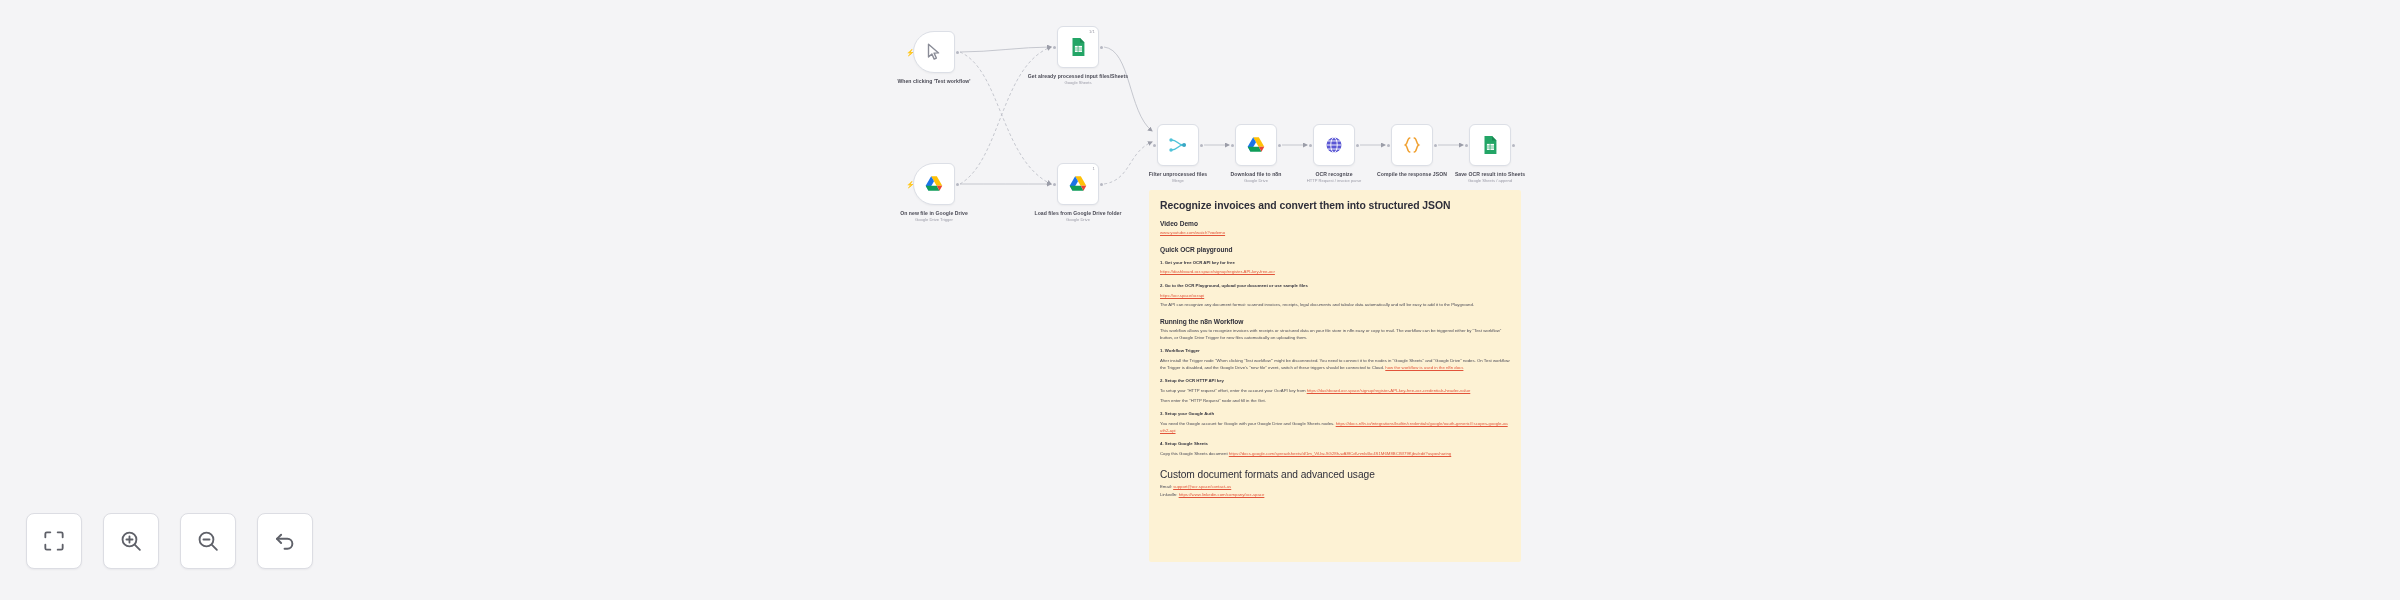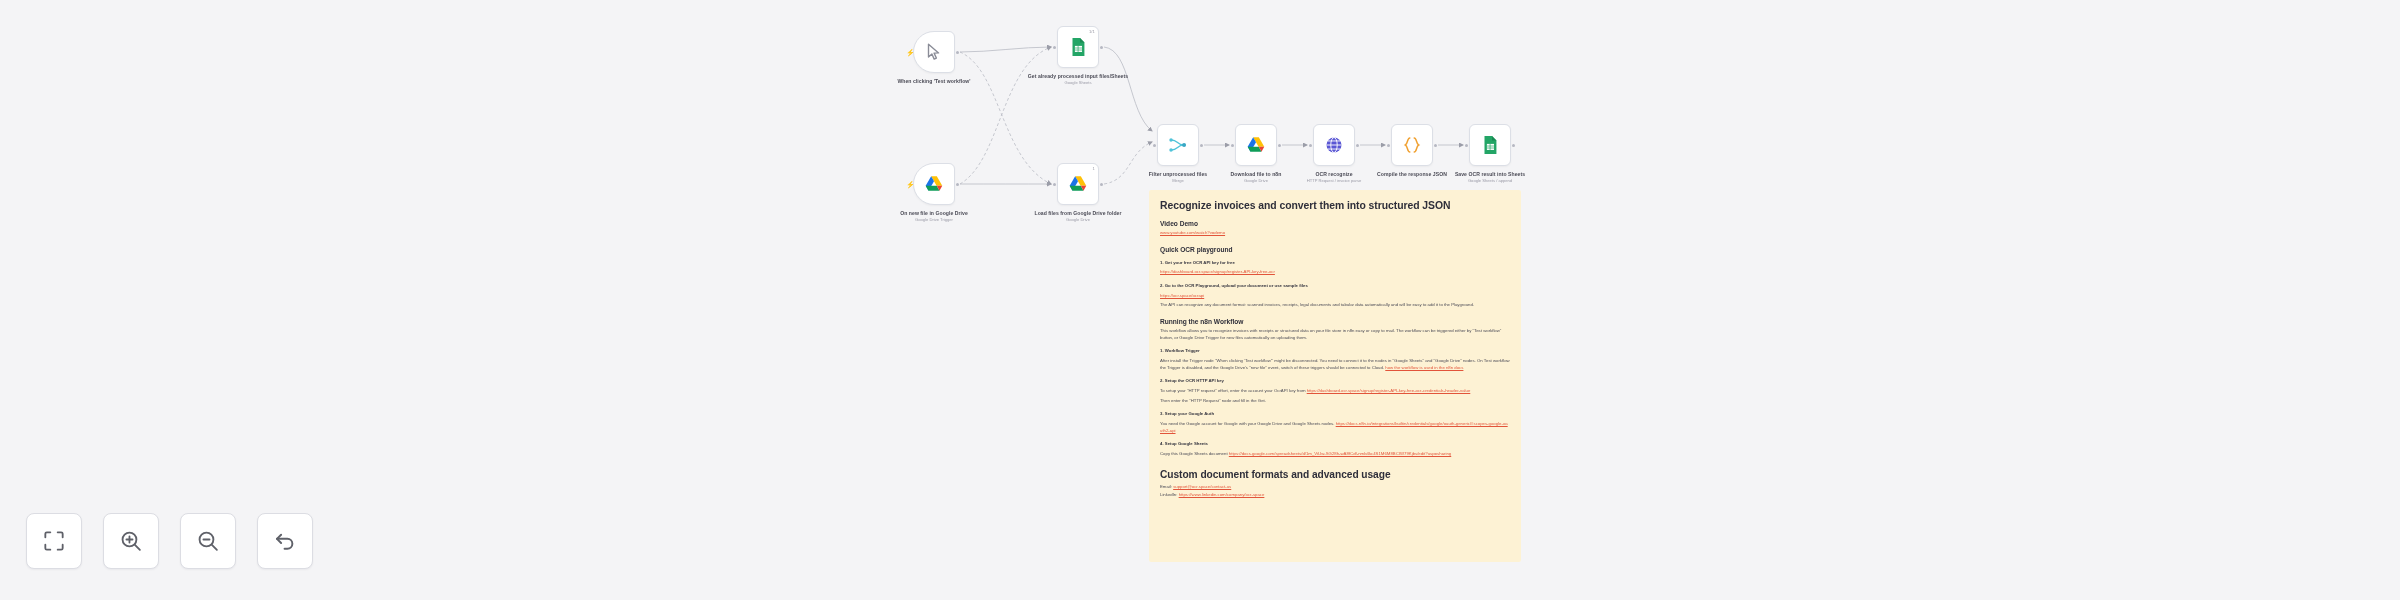--- a/index.html
+++ b/index.html
@@ -143,21 +143,21 @@
   }
   #sticky h2 {
     font-size: 6.6px;
     margin: 9px 0 3px 0;
     font-weight: 700;
     color: #2f2f3a;
   }
   #sticky h3 {
     font-size: 10.2px;
     margin: 12px 0 4px 0;
-    font-weight: 700;
+    font-weight: 400;
     color: #2f2f3a;
     letter-spacing: -0.005em;
   }
   #sticky p {
     font-size: 4.3px;
     line-height: 1.55;
     margin: 3px 0;
     color: #4a4a55;
   }
   #sticky p.step {

